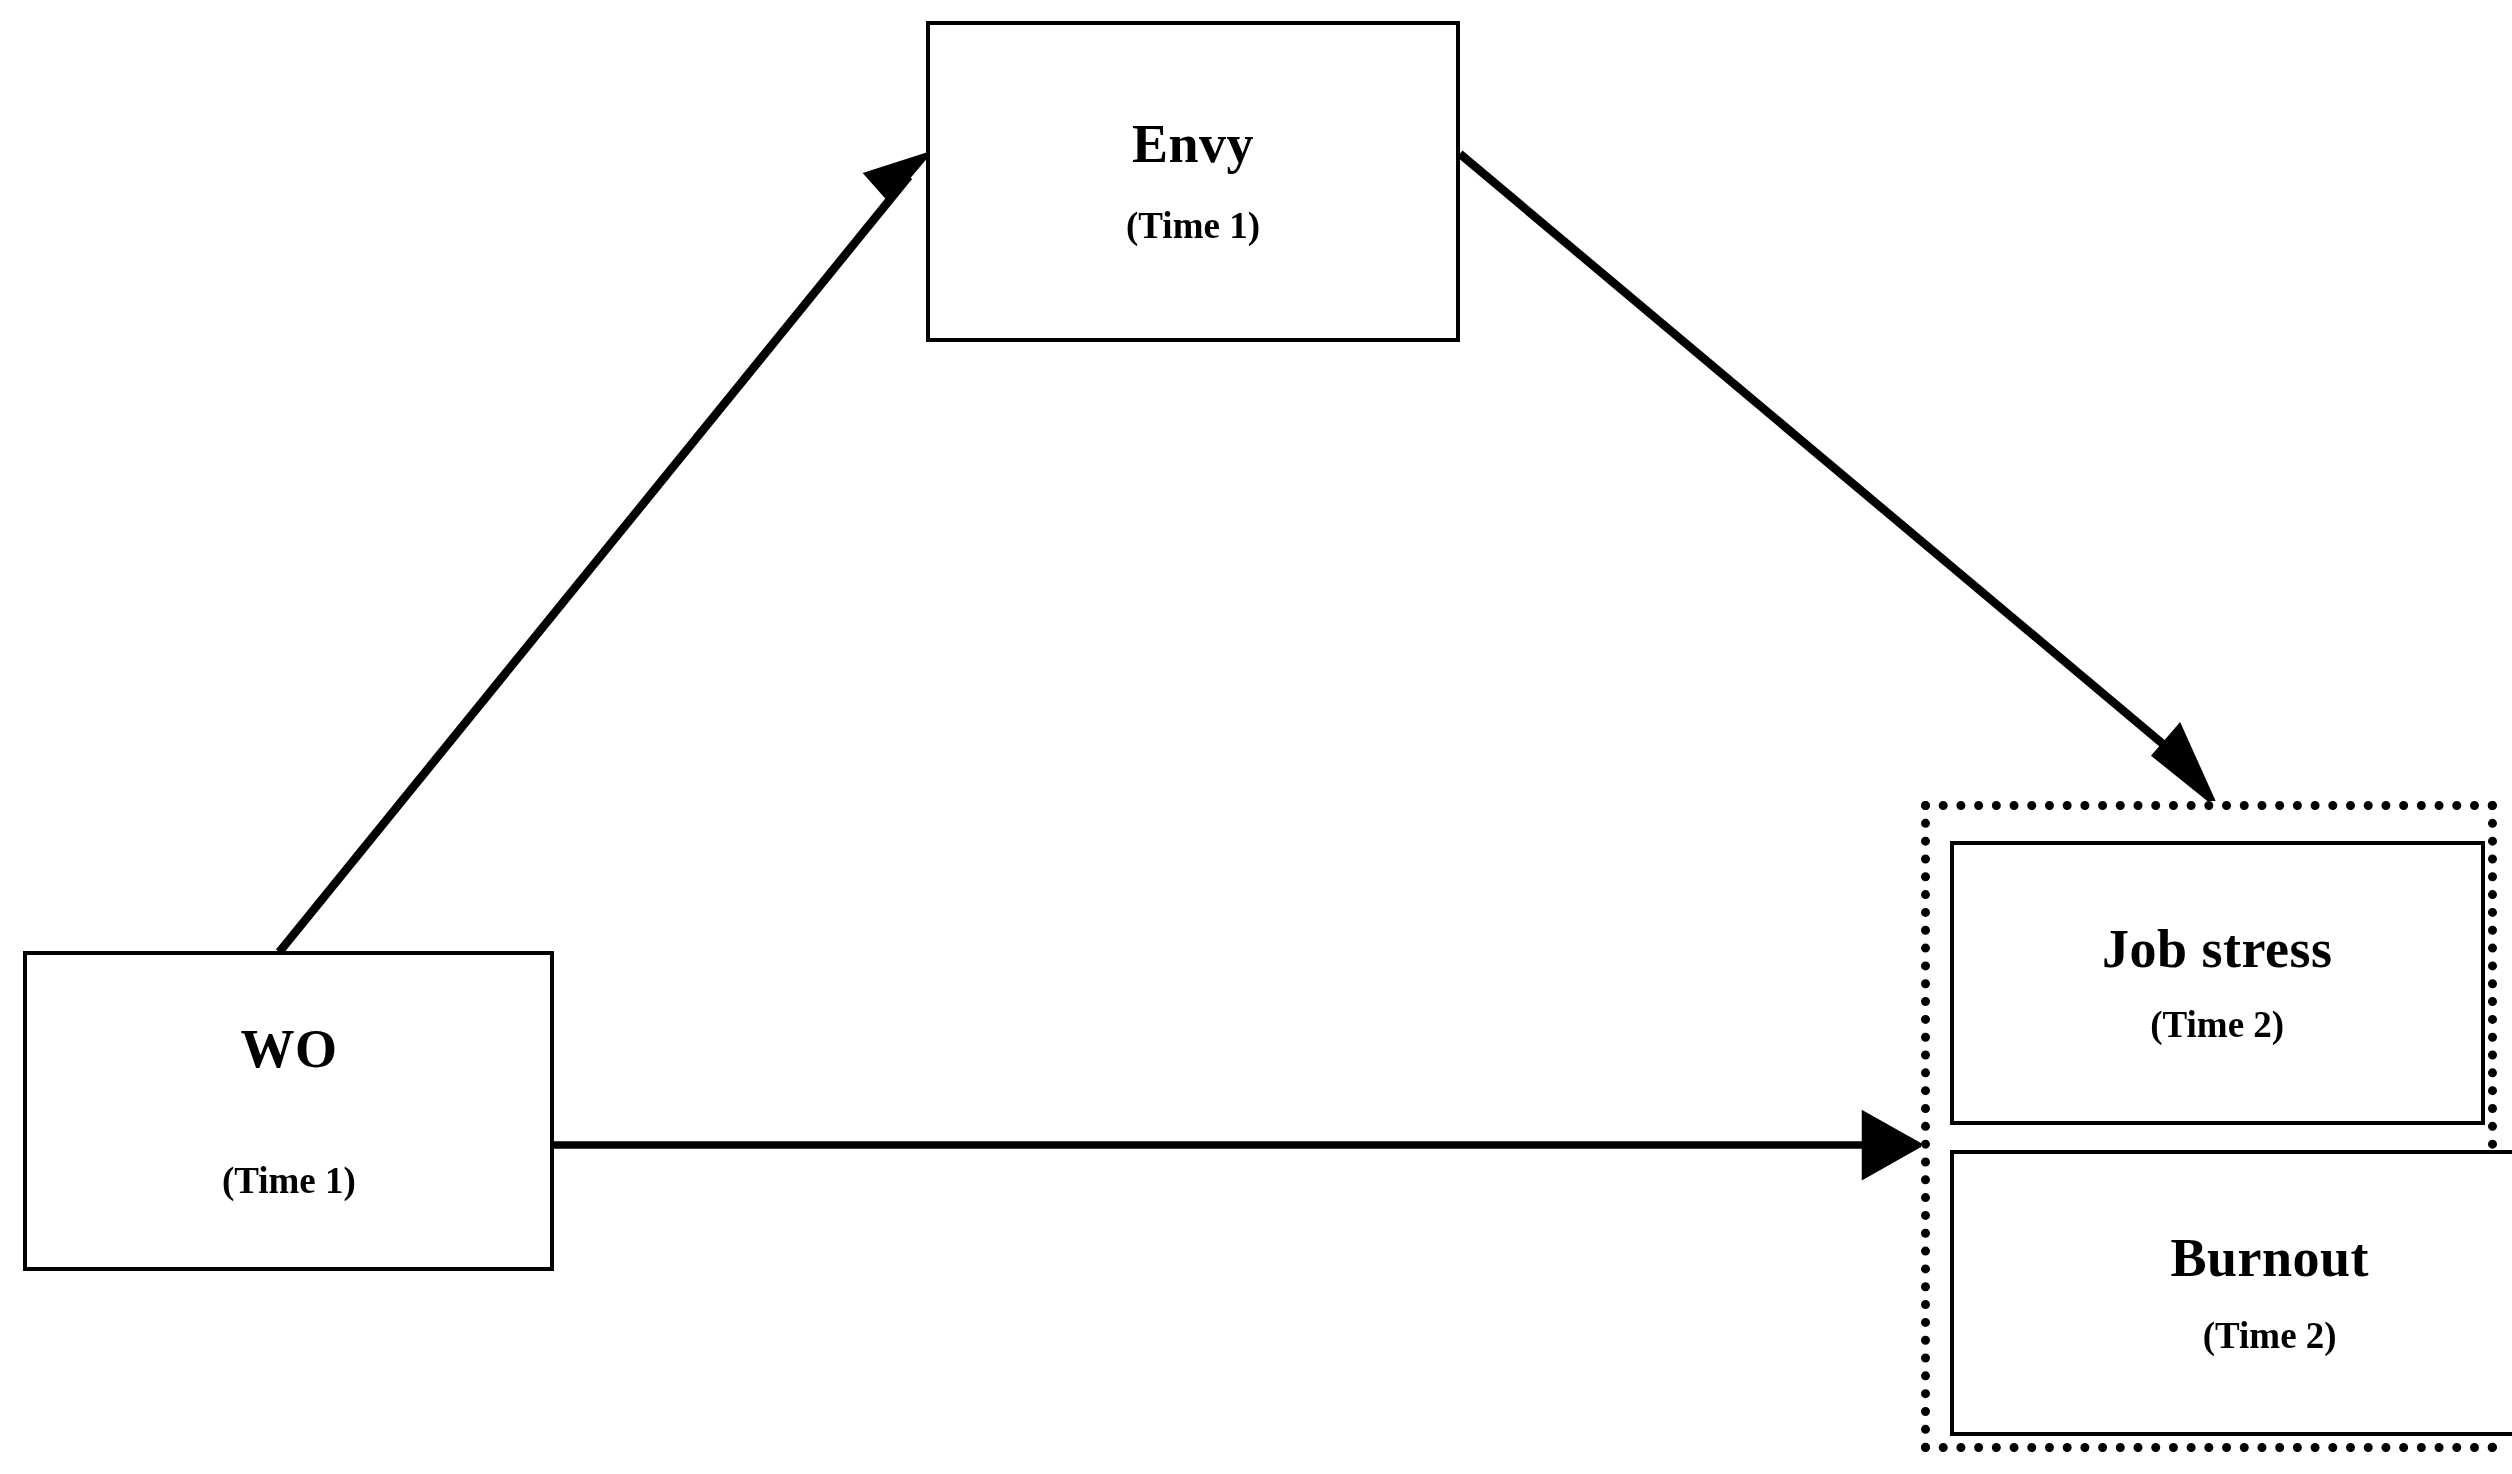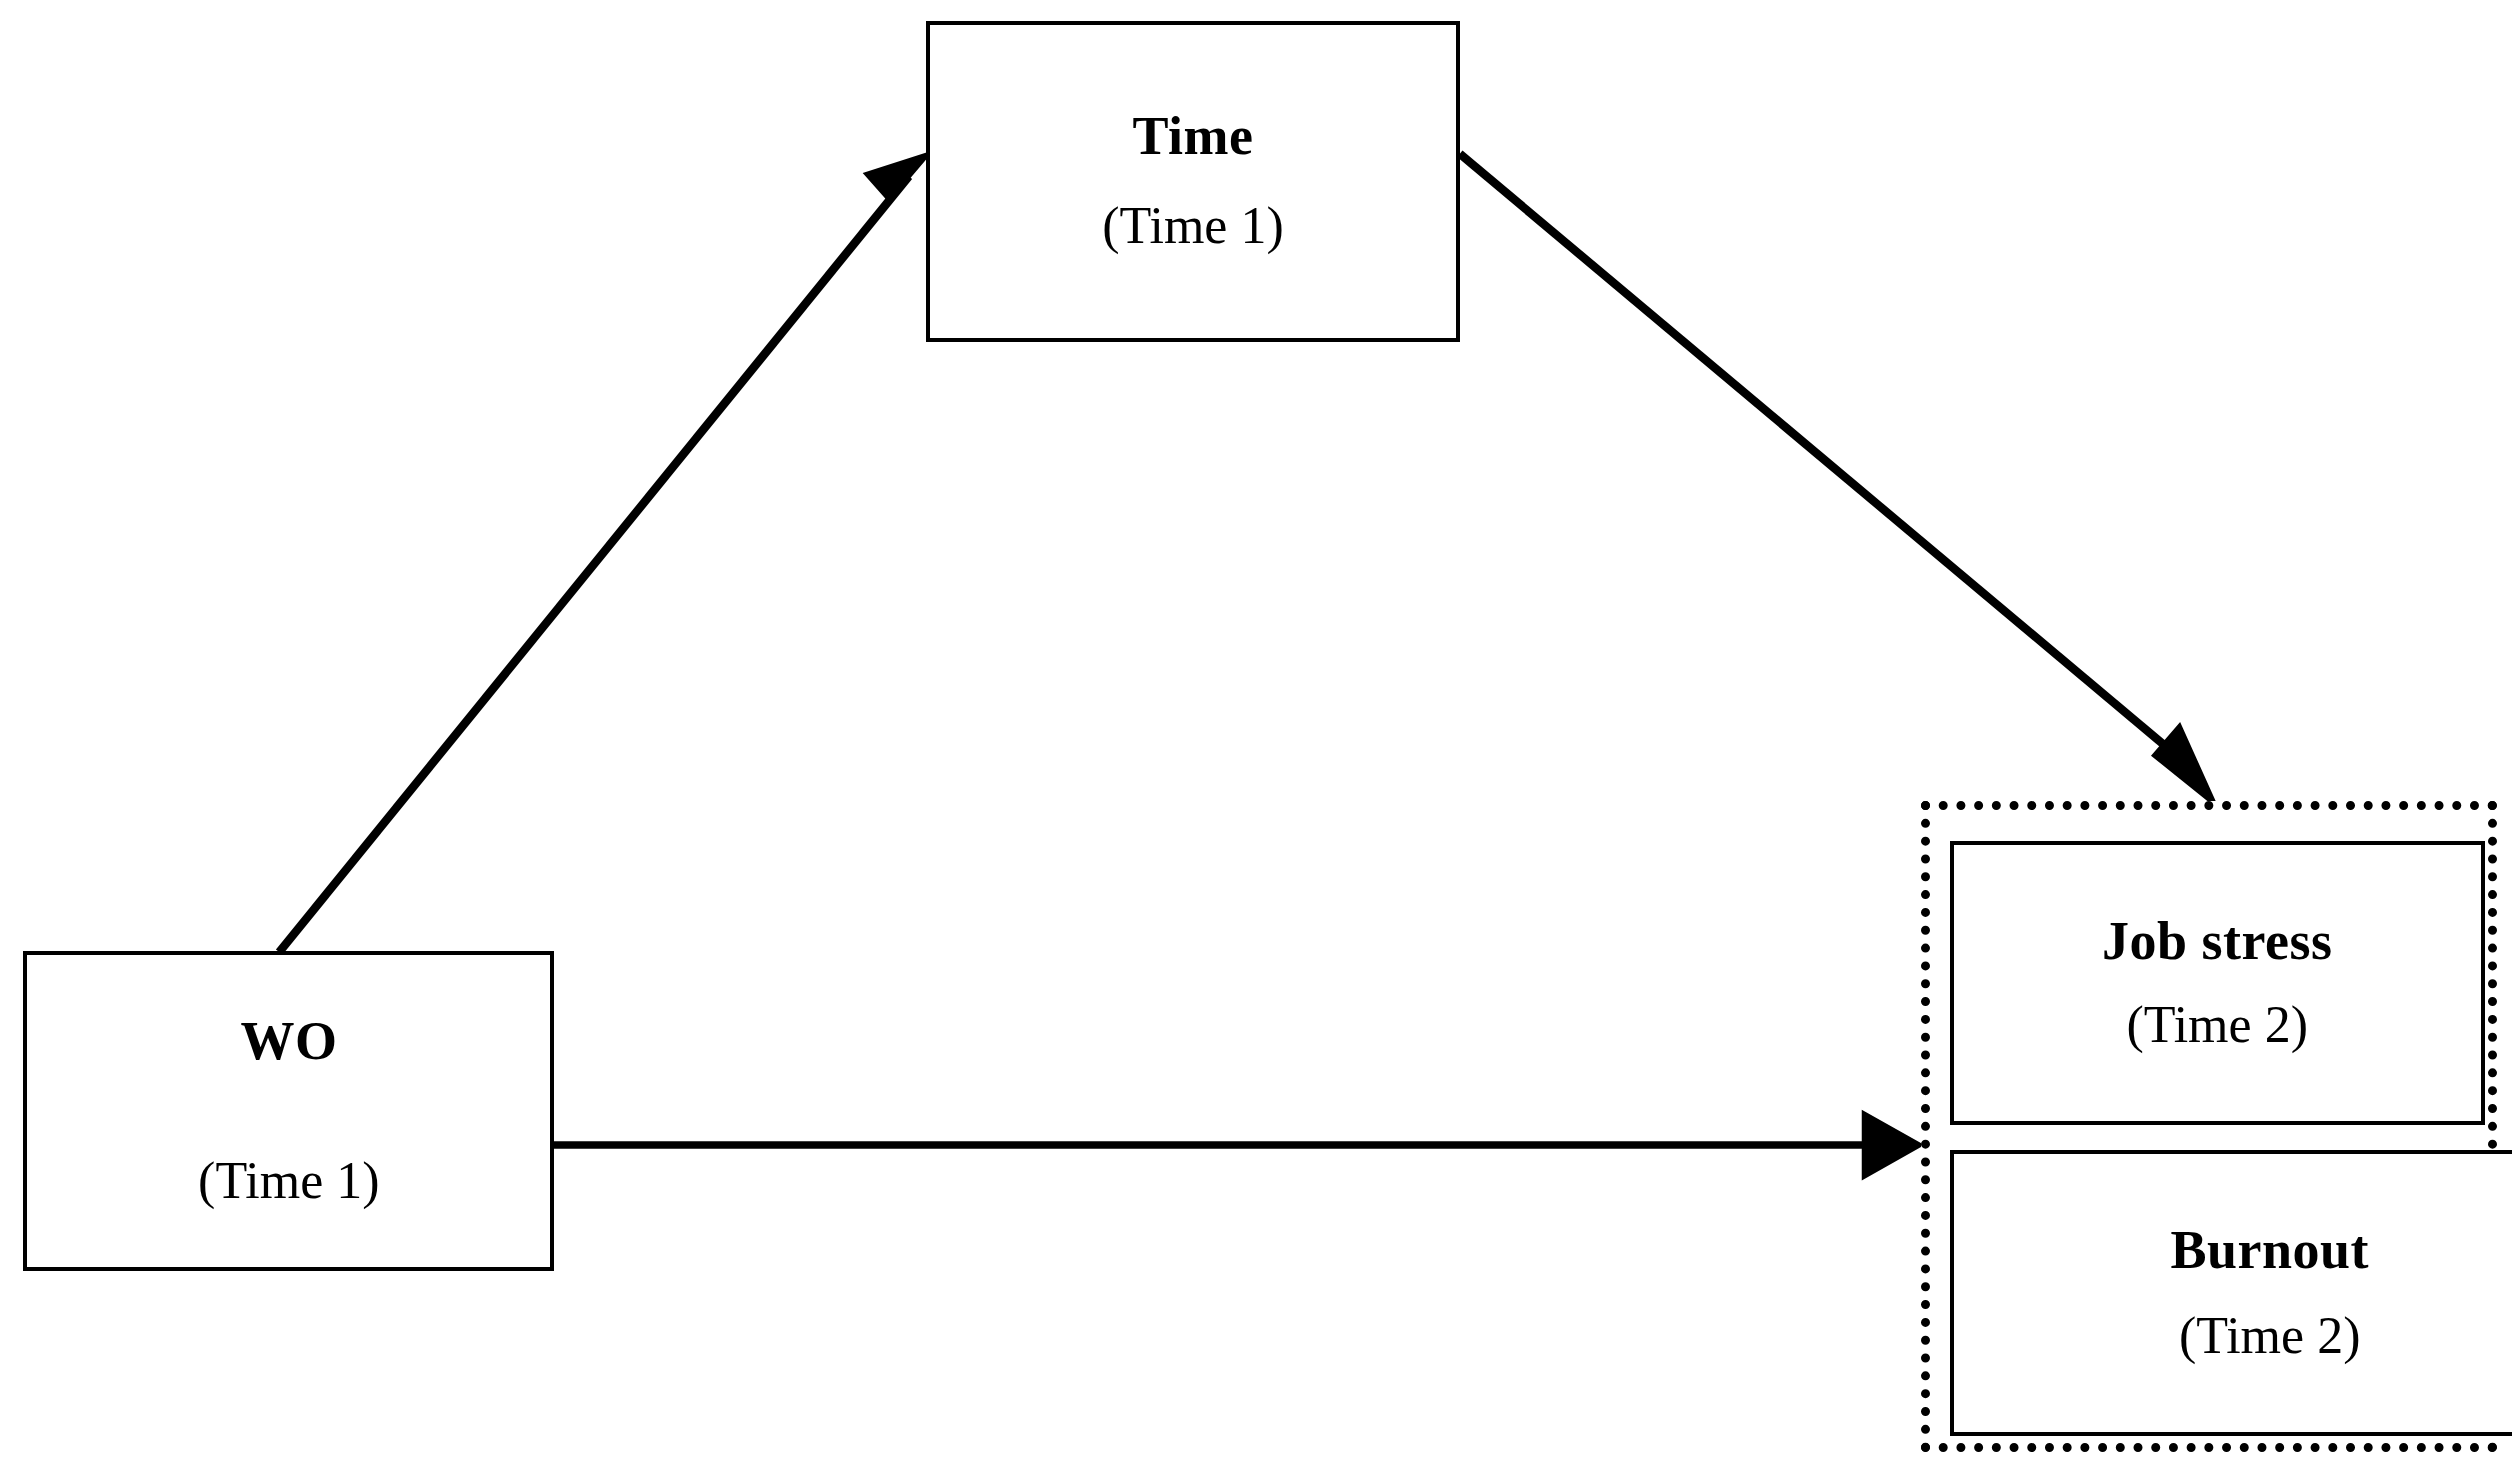--- a/index.html
+++ b/index.html
@@ -38,22 +38,22 @@
   }
   .node-title {
     font-weight: bold;
     font-size: 54px;
     line-height: 1.05;
     letter-spacing: 0.5px;
     text-align: center;
     white-space: nowrap;
   }
   .node-sub {
-    font-weight: normal;
-    font-size: 52px;
+    font-weight: bold;
+    font-size: 37px;
     line-height: 1.05;
     text-align: center;
     white-space: nowrap;
   }
   
   #envy-node {
     left: 926px;
     top: 20.6px;
     width: 534px;
     height: 321px;
@@ -111,21 +111,21 @@
       <polygon points="2362,856 2300,806 2326,776" fill="#000000" stroke="#000000" stroke-width="6" stroke-linejoin="miter"></polygon>
     </g>
 
     <g>
       <line x1="590" y1="1222" x2="1990" y2="1222" stroke="#000000" stroke-width="8" stroke-linecap="butt"></line>
       <polygon points="2052,1222 1988,1186 1988,1258" fill="#000000" stroke="#000000" stroke-width="2" stroke-linejoin="miter"></polygon>
     </g>
   </svg>
 
   <div class="node-box" id="envy-node">
-    <div class="node-title">Time</div>
+    <div class="node-title">Envy</div>
     <div class="node-sub">(Time 1)</div>
   </div>
 
   <div class="node-box" id="wo-node">
     <div class="node-title">WO</div>
     <div class="node-sub">(Time 1)</div>
   </div>
 
   <div id="outcome-group">
 

